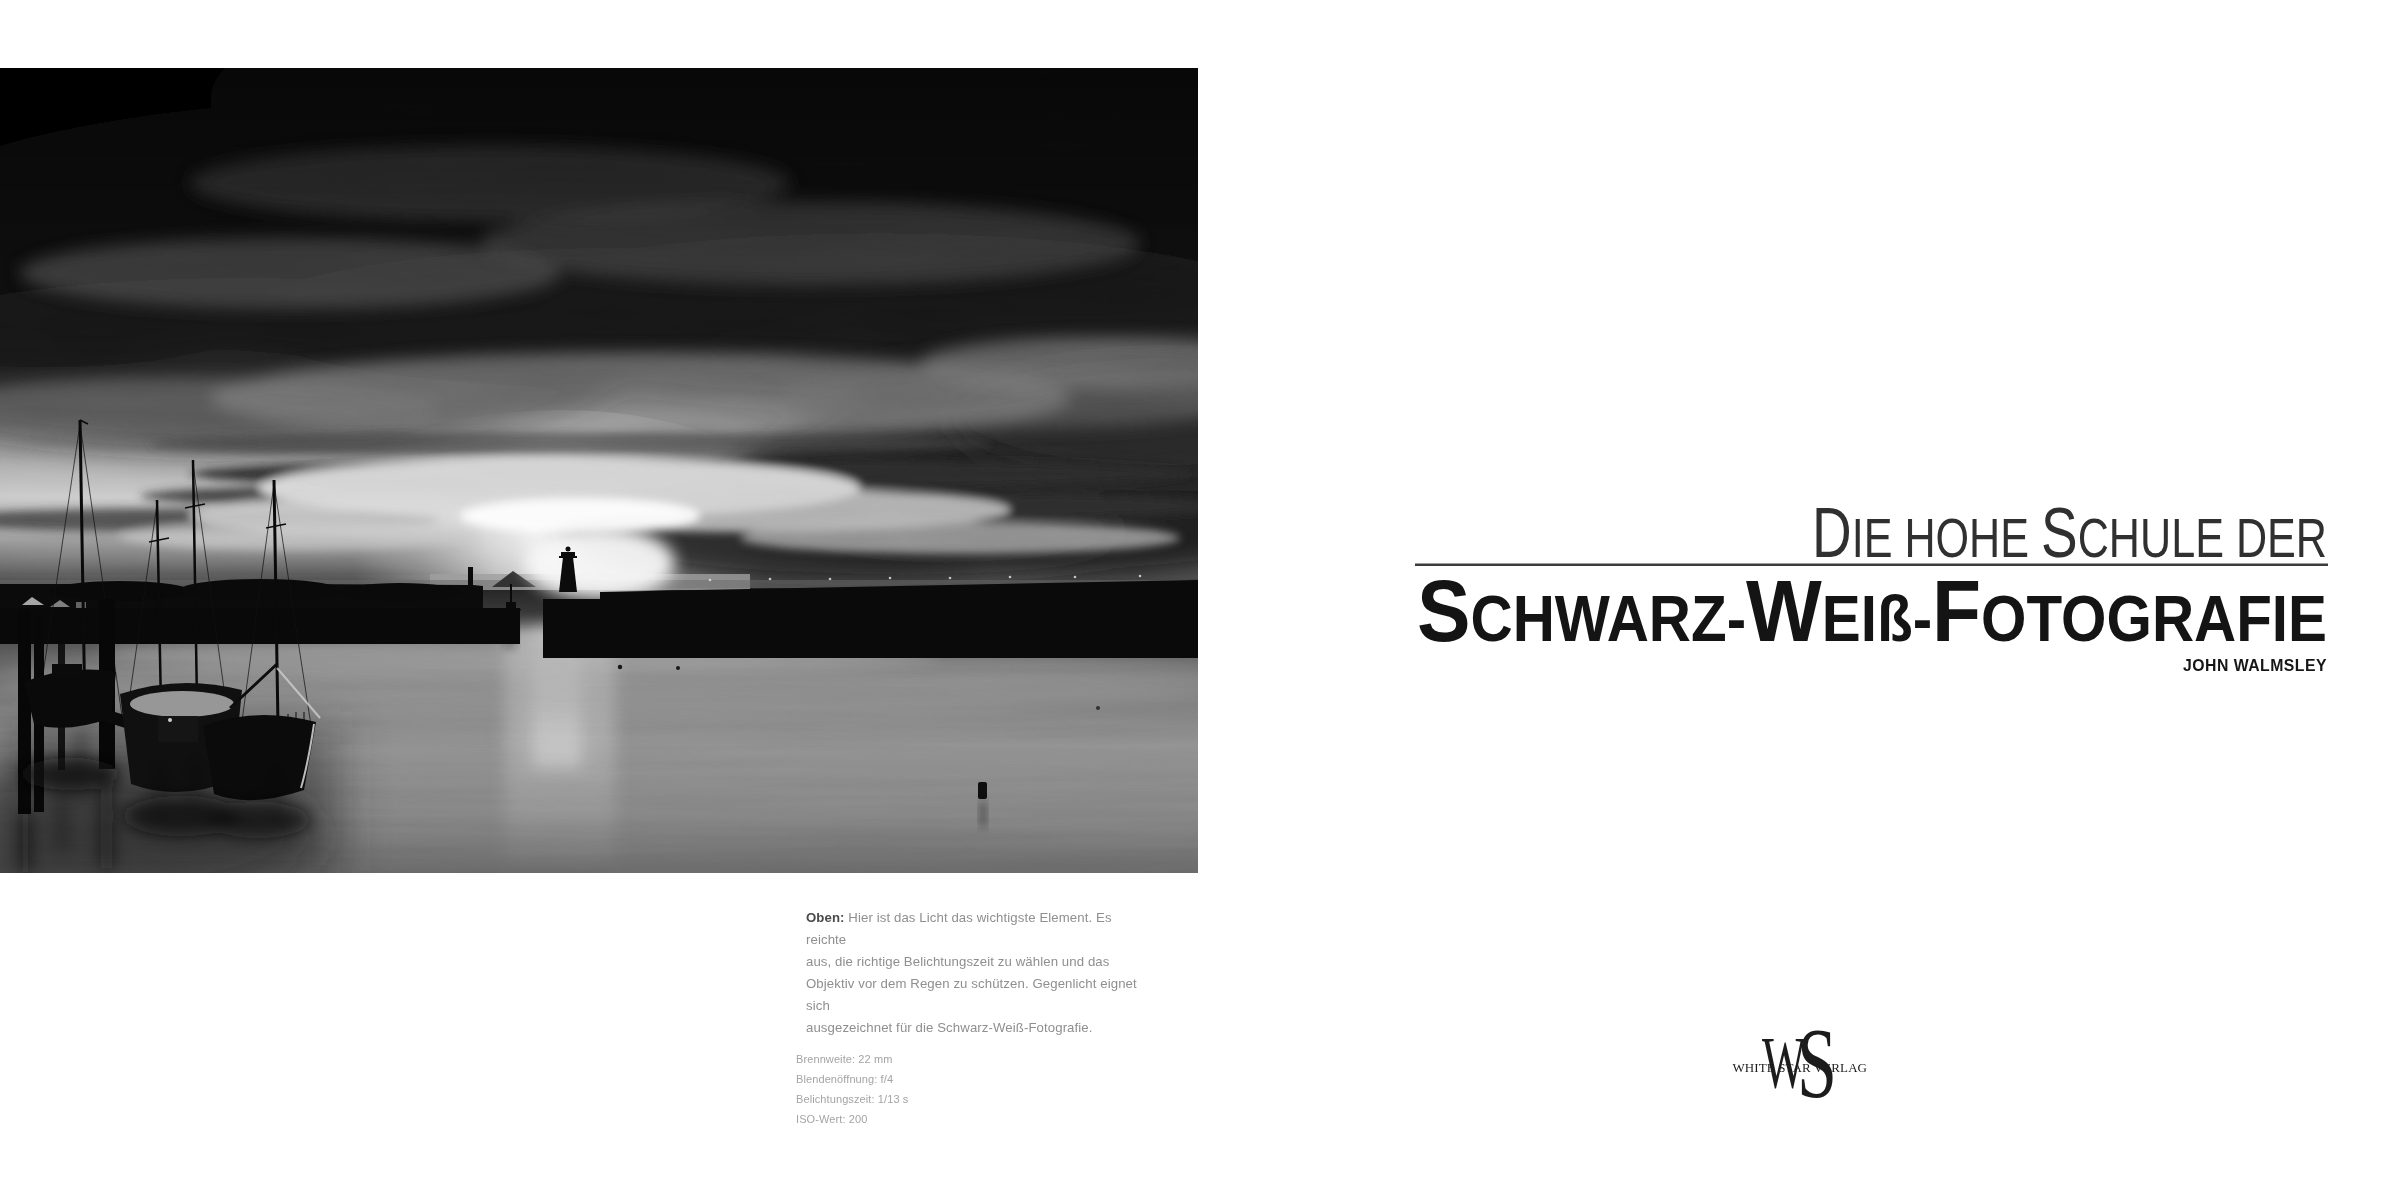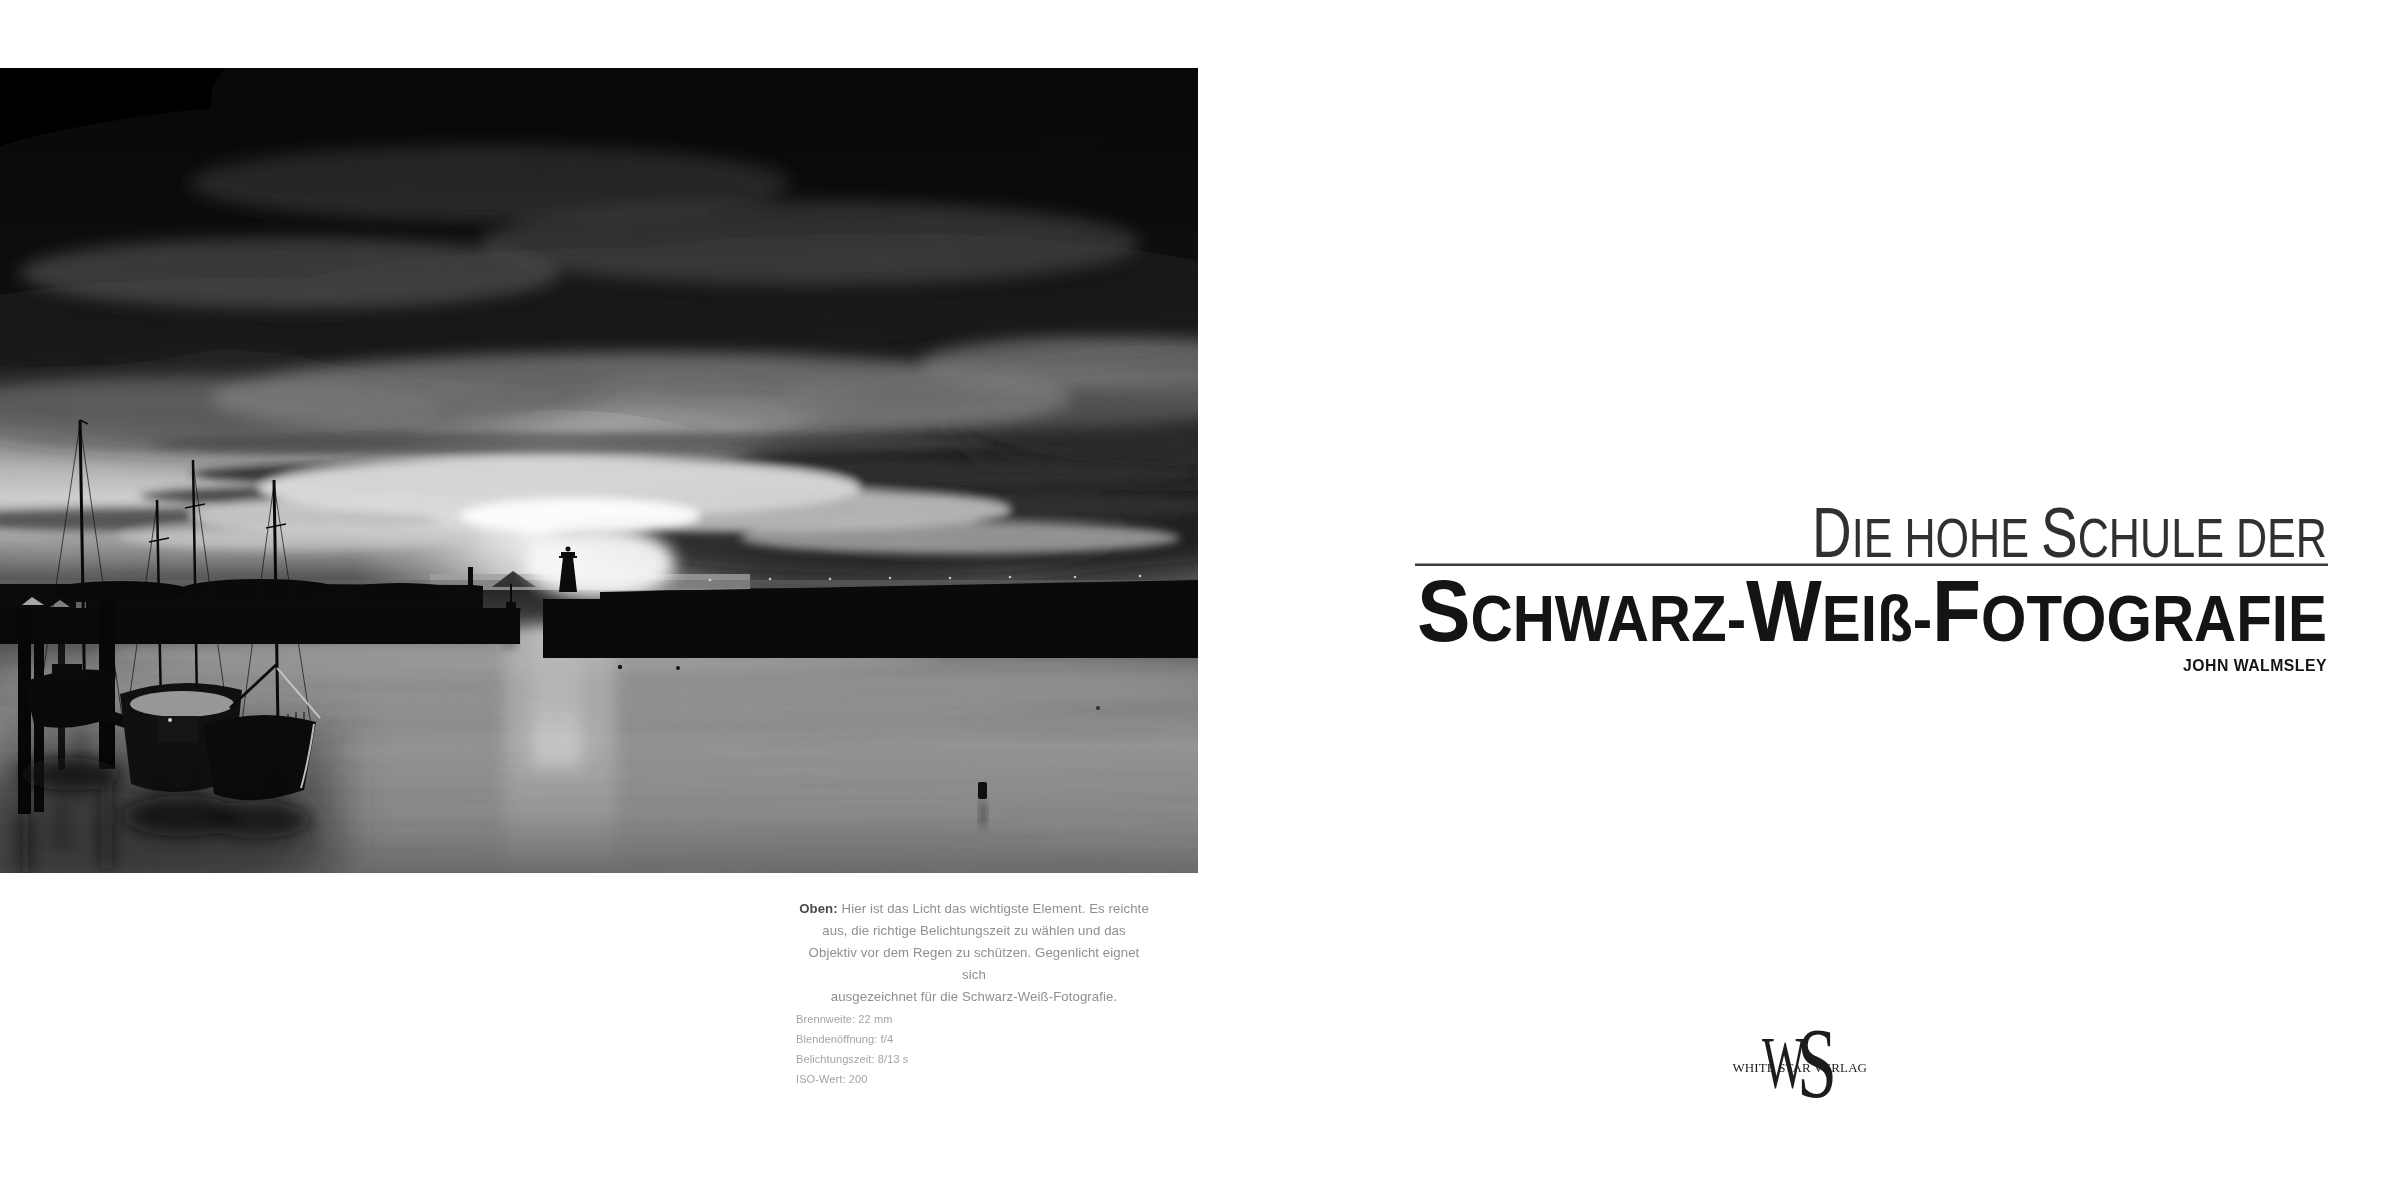--- a/index.html
+++ b/index.html
@@ -6,22 +6,22 @@
   .spread{
     position:relative;width:2400px;height:1200px;background:#ffffff;
     overflow:hidden;font-family:"Liberation Sans",sans-serif;
   }
   .photo{position:absolute;left:0;top:68px;width:1198px;height:805px;}
   .photo svg{display:block;width:100%;height:100%;}
 
   
   .caption{position:absolute;left:796px;top:897px;width:356px;}
   .caption-body{
-    margin:1px;font-size:13.2px;line-height:22px;color:#8f8f8f;
-    white-space:pre-line;letter-spacing:0.1px;text-align:center;
+    margin:10px;font-size:13.2px;line-height:22px;color:#8f8f8f;
+    white-space:pre-line;letter-spacing:0.1px;
   }
   .caption-label{font-weight:bold;color:#4a4a4a;}
   .caption-tech{}
   .tech-line{font-size:11px;line-height:20px;color:#a4a4a4;letter-spacing:0.1px;}
 
   
   .title-svg{position:absolute;left:1408px;top:495px;width:922px;height:190px;}
   .t-thin{font-family:"Liberation Sans",sans-serif;font-weight:400;fill:#303030;}
   .t-bold{font-family:"Liberation Sans",sans-serif;font-weight:700;fill:#141414;}
   .t-author{font-family:"Liberation Sans",sans-serif;font-weight:700;fill:#161616;letter-spacing:0.5px;}
@@ -260,21 +260,21 @@
   </div>
 
   <div class="caption">
     <p class="caption-body"><span class="caption-label">Oben:</span><span> Hier ist das Licht das wichtigste Element. Es reichte
 aus, die richtige Belichtungszeit zu wählen und das
 Objektiv vor dem Regen zu schützen. Gegenlicht eignet sich
 ausgezeichnet für die Schwarz-Weiß-Fotografie.</span></p>
     <div class="caption-tech">
       <div class="tech-line">Brennweite: 22 mm</div>
       <div class="tech-line">Blendenöffnung: f/4</div>
-      <div class="tech-line">Belichtungszeit: 8/13 s</div>
+      <div class="tech-line">Belichtungszeit: 1/13 s</div>
       <div class="tech-line">ISO-Wert: 200</div>
     </div>
   </div>
 
   <svg class="title-svg" viewBox="0 0 922 190">
     <text class="t-thin" x="404" y="62" xml:space="preserve" textLength="515" lengthAdjust="spacingAndGlyphs"><tspan font-size="70">D</tspan><tspan font-size="55">IE HOHE </tspan><tspan font-size="70">S</tspan><tspan font-size="55">CHULE DER</tspan></text>
     <rect x="7" y="68.5" width="913" height="2.5" fill="#3c3c3c"></rect>
     <text class="t-bold" x="9" y="146" xml:space="preserve" textLength="910" lengthAdjust="spacingAndGlyphs"><tspan font-size="88">S</tspan><tspan font-size="64">CHWARZ-</tspan><tspan font-size="88">W</tspan><tspan font-size="64">EIß-</tspan><tspan font-size="88">F</tspan><tspan font-size="64">OTOGRAFIE</tspan></text>
     <text class="t-author" x="919" y="176" text-anchor="end" font-size="16" textLength="144" lengthAdjust="spacingAndGlyphs">JOHN WALMSLEY</text>
   </svg>

